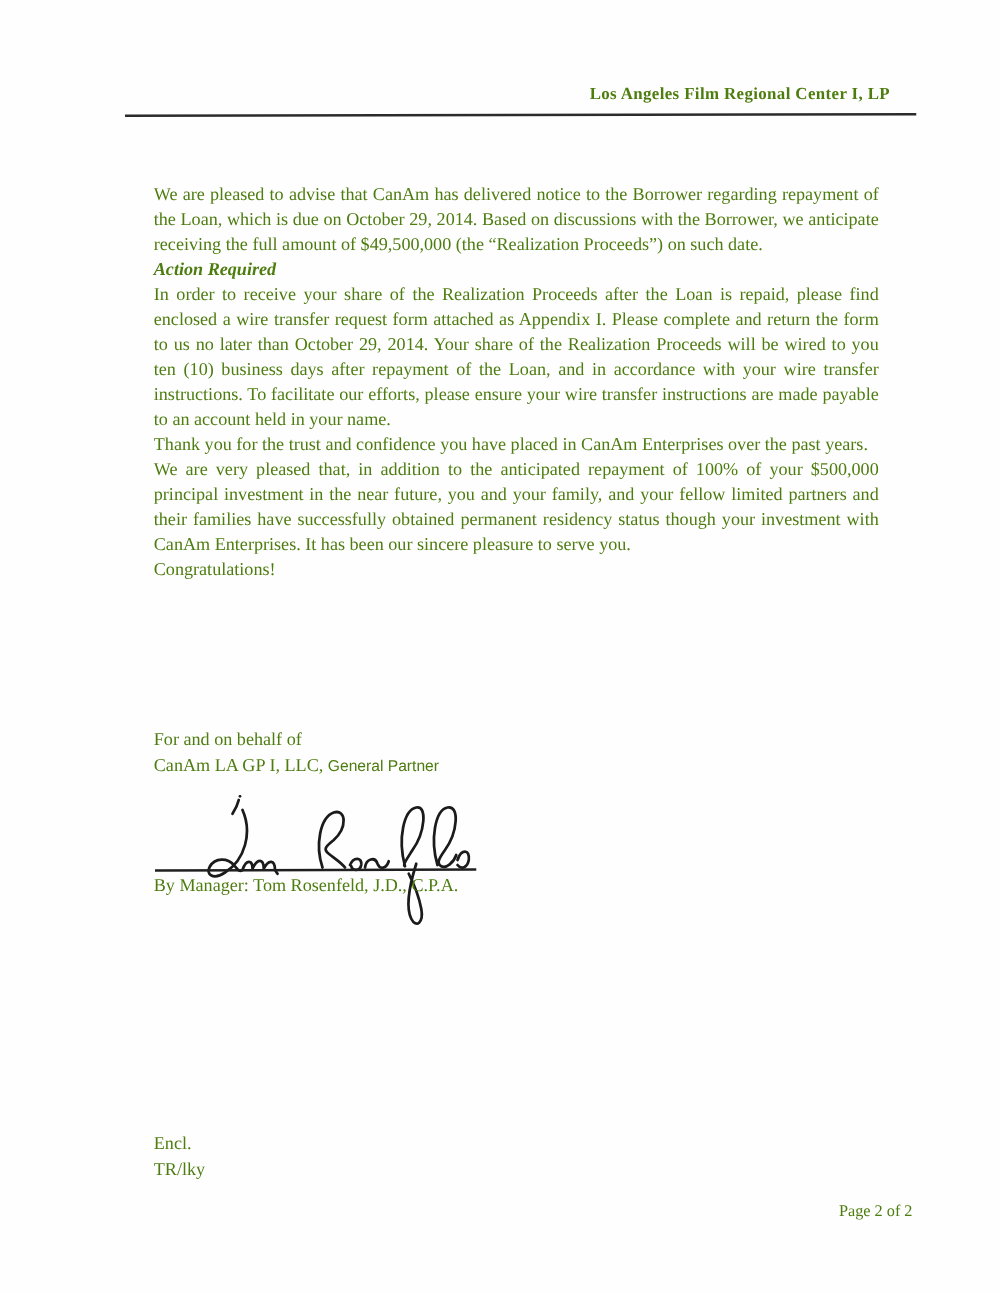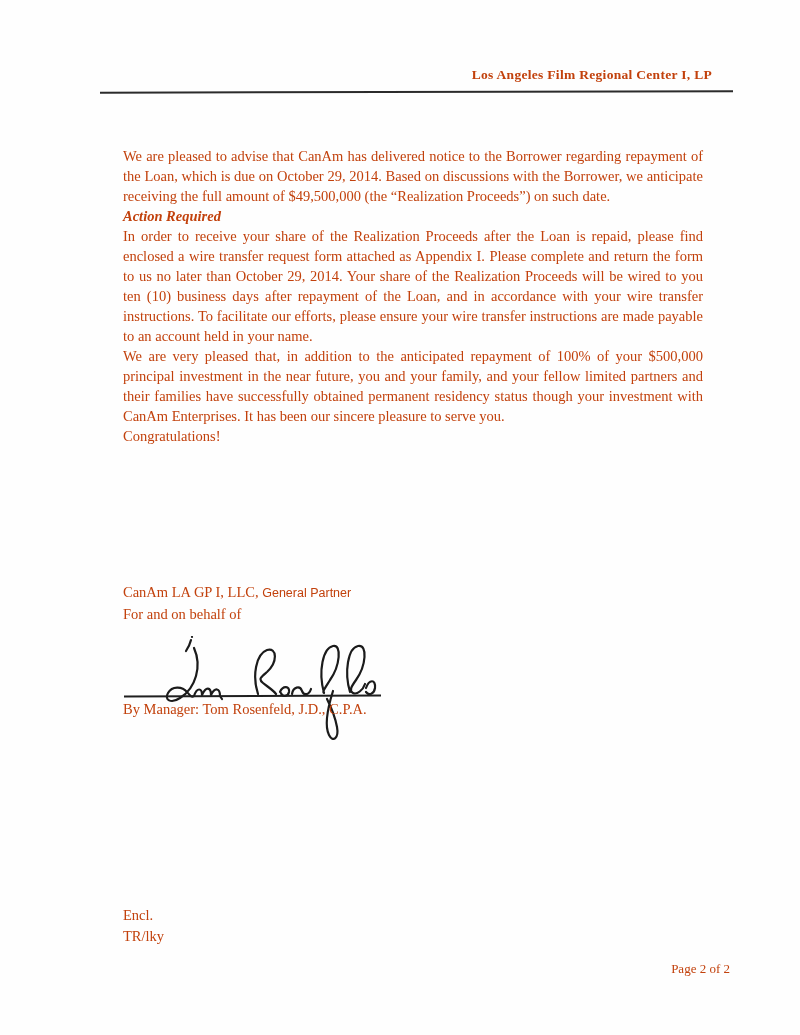--- a/index.html
+++ b/index.html
@@ -6,21 +6,21 @@
     margin: 0;
     padding: 0;
     background: #ffffff;
   }
   .page {
     position: relative;
     width: 800px;
     height: 1035px;
     background: #fefefe;
     font-family: "Liberation Serif", serif;
-    color: #c2410c;
+    color: #4d7c0f;
     overflow: hidden;
   }
   .header-title {
     position: absolute;
     top: 67px;
     right: 88px;
     font-size: 13.5px;
     font-weight: bold;
     letter-spacing: 0.3px;
     white-space: nowrap;
@@ -114,32 +114,33 @@
 
   <div class="header-rule"></div>
 
   <div class="letter-body">
     <p class="p1">We are pleased to advise that CanAm has delivered notice to the Borrower regarding repayment of the Loan, which is due on October 29, 2014. Based on discussions with the Borrower, we anticipate receiving the full amount of $49,500,000 (the “Realization Proceeds”) on such date.</p>
 
     <p class="action-heading">Action Required</p>
 
     <p class="p2">In order to receive your share of the Realization Proceeds after the Loan is repaid, please find enclosed a wire transfer request form attached as Appendix I. Please complete and return the form to us no later than October 29, 2014.  Your share of the Realization Proceeds will be wired to you ten (10) business days after repayment of the Loan, and in accordance with your wire transfer instructions. To facilitate our efforts, please ensure your wire transfer instructions are made payable to an account held in your name.</p>
 
+    <p class="p3">Thank you for the trust and confidence you have placed in CanAm Enterprises over the past years.</p>
 
     <p class="p4">We are very pleased that, in addition to the anticipated repayment of 100% of your $500,000 principal investment in the near future, you and your family, and your fellow limited partners and their families have successfully obtained permanent residency status though your investment with CanAm Enterprises.  It has been our sincere pleasure to serve you.</p>
 
     <p class="congrats">Congratulations!</p>
   </div>
 
   <div class="closing">
+    <div>For and on behalf of</div>
     <div>
       <span>CanAm LA GP I, LLC,</span>
       <span class="small-suffix">General Partner</span>
     </div>
-    <div>For and on behalf of</div>
   </div>
 
   <svg class="signature-svg" viewBox="0 0 265 112" fill="none" stroke="#1b1b1b" stroke-width="2.2" stroke-linecap="round" stroke-linejoin="round">
 
     <path d="M63,4 c-1,4 -3,8 -5,11"></path>
     <circle cx="64" cy="1" r="1.1" fill="#1b1b1b" stroke="none"></circle>
 
     <path d="M66,12 c8,18 2,40 -14,50 c-9,6 -16,2 -12,-5 c4,-7 14,-7 19,-1 c3,3 4,6 7,4 c3,-9 8,-8 8,-1 c4,-9 9,-8 9,0 c4,-8 9,-7 9,1 l2,3"></path>
 
     <path d="M130,58 c-6,-18 -2,-40 9,-44 c10,-3 11,12 0,22 c-6,5 -9,7 -4,11 c5,4 10,7 13,11"></path>

